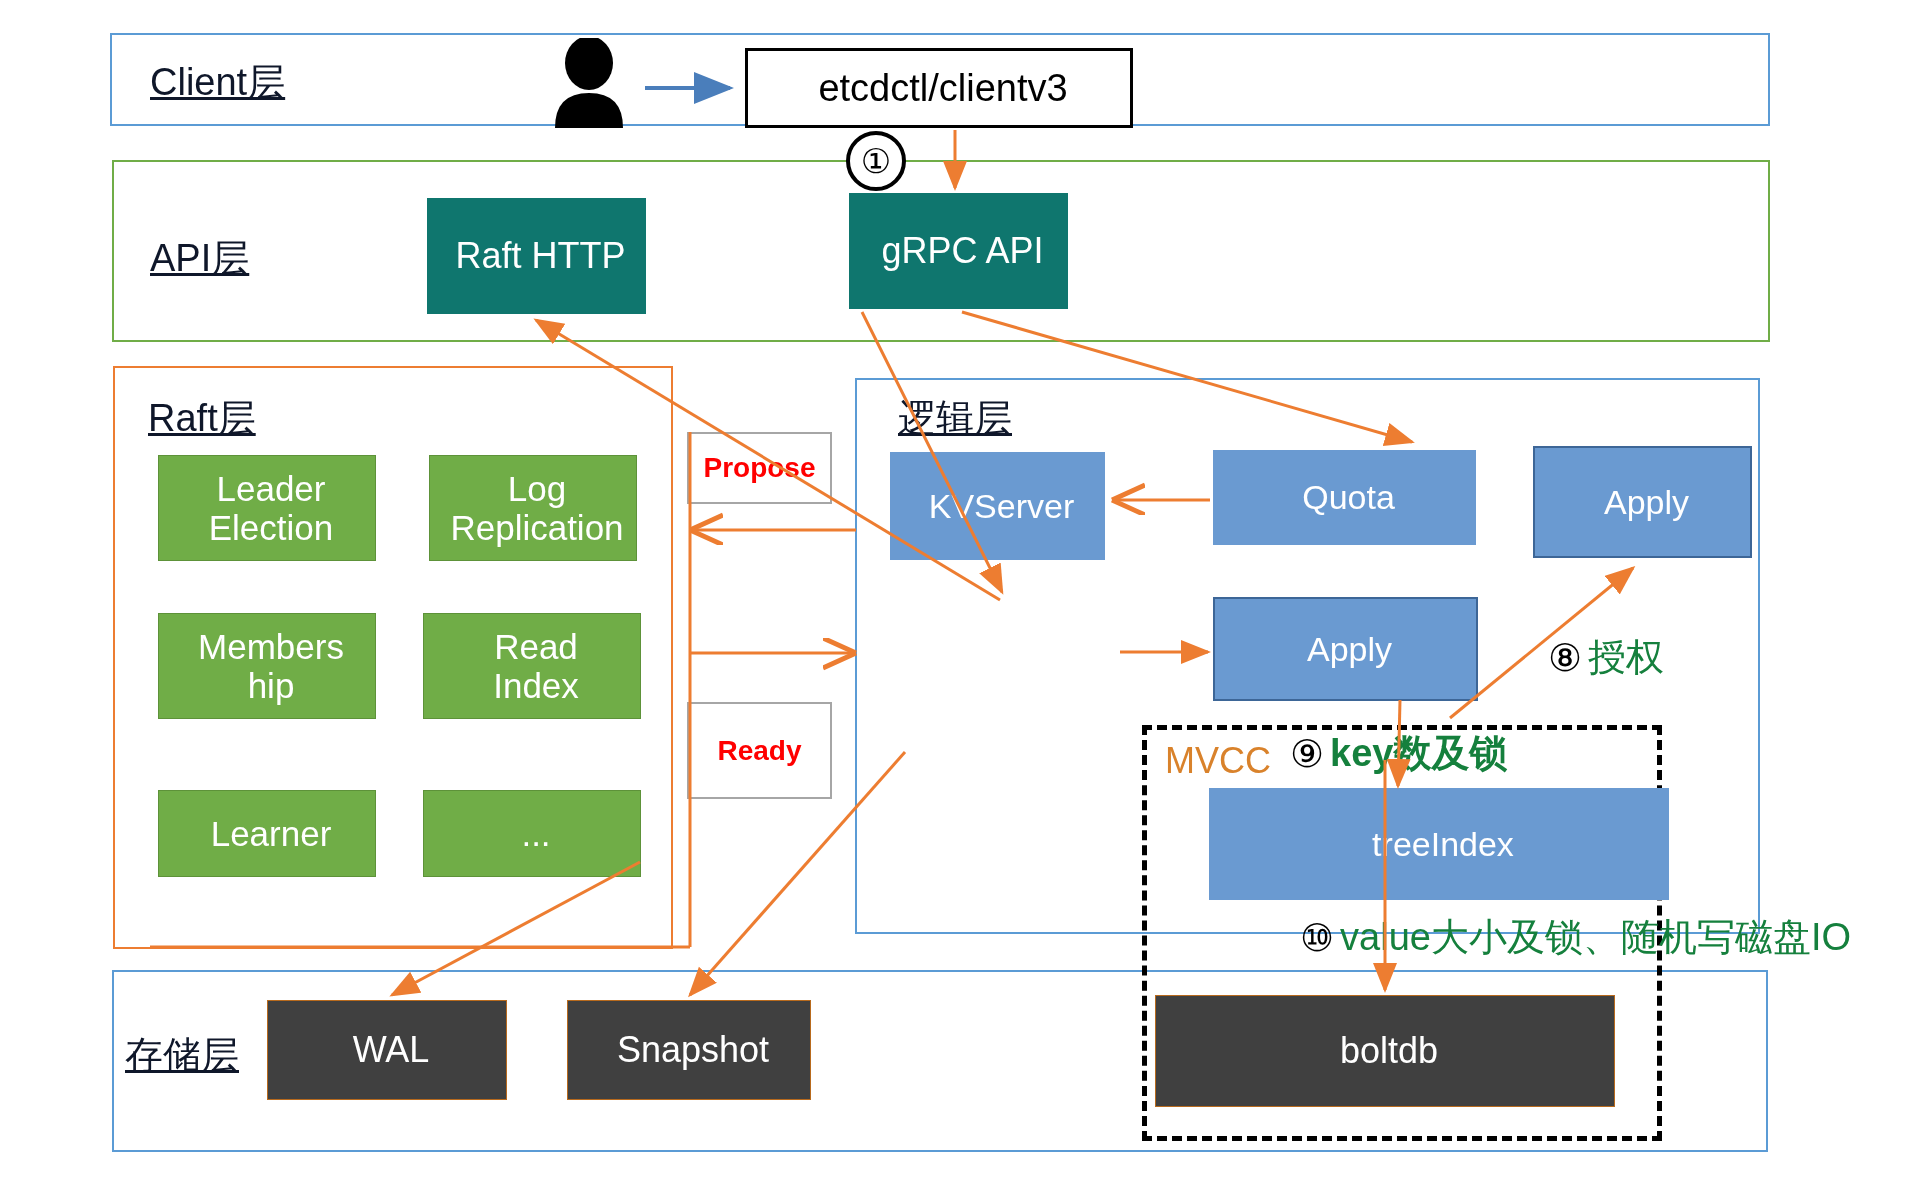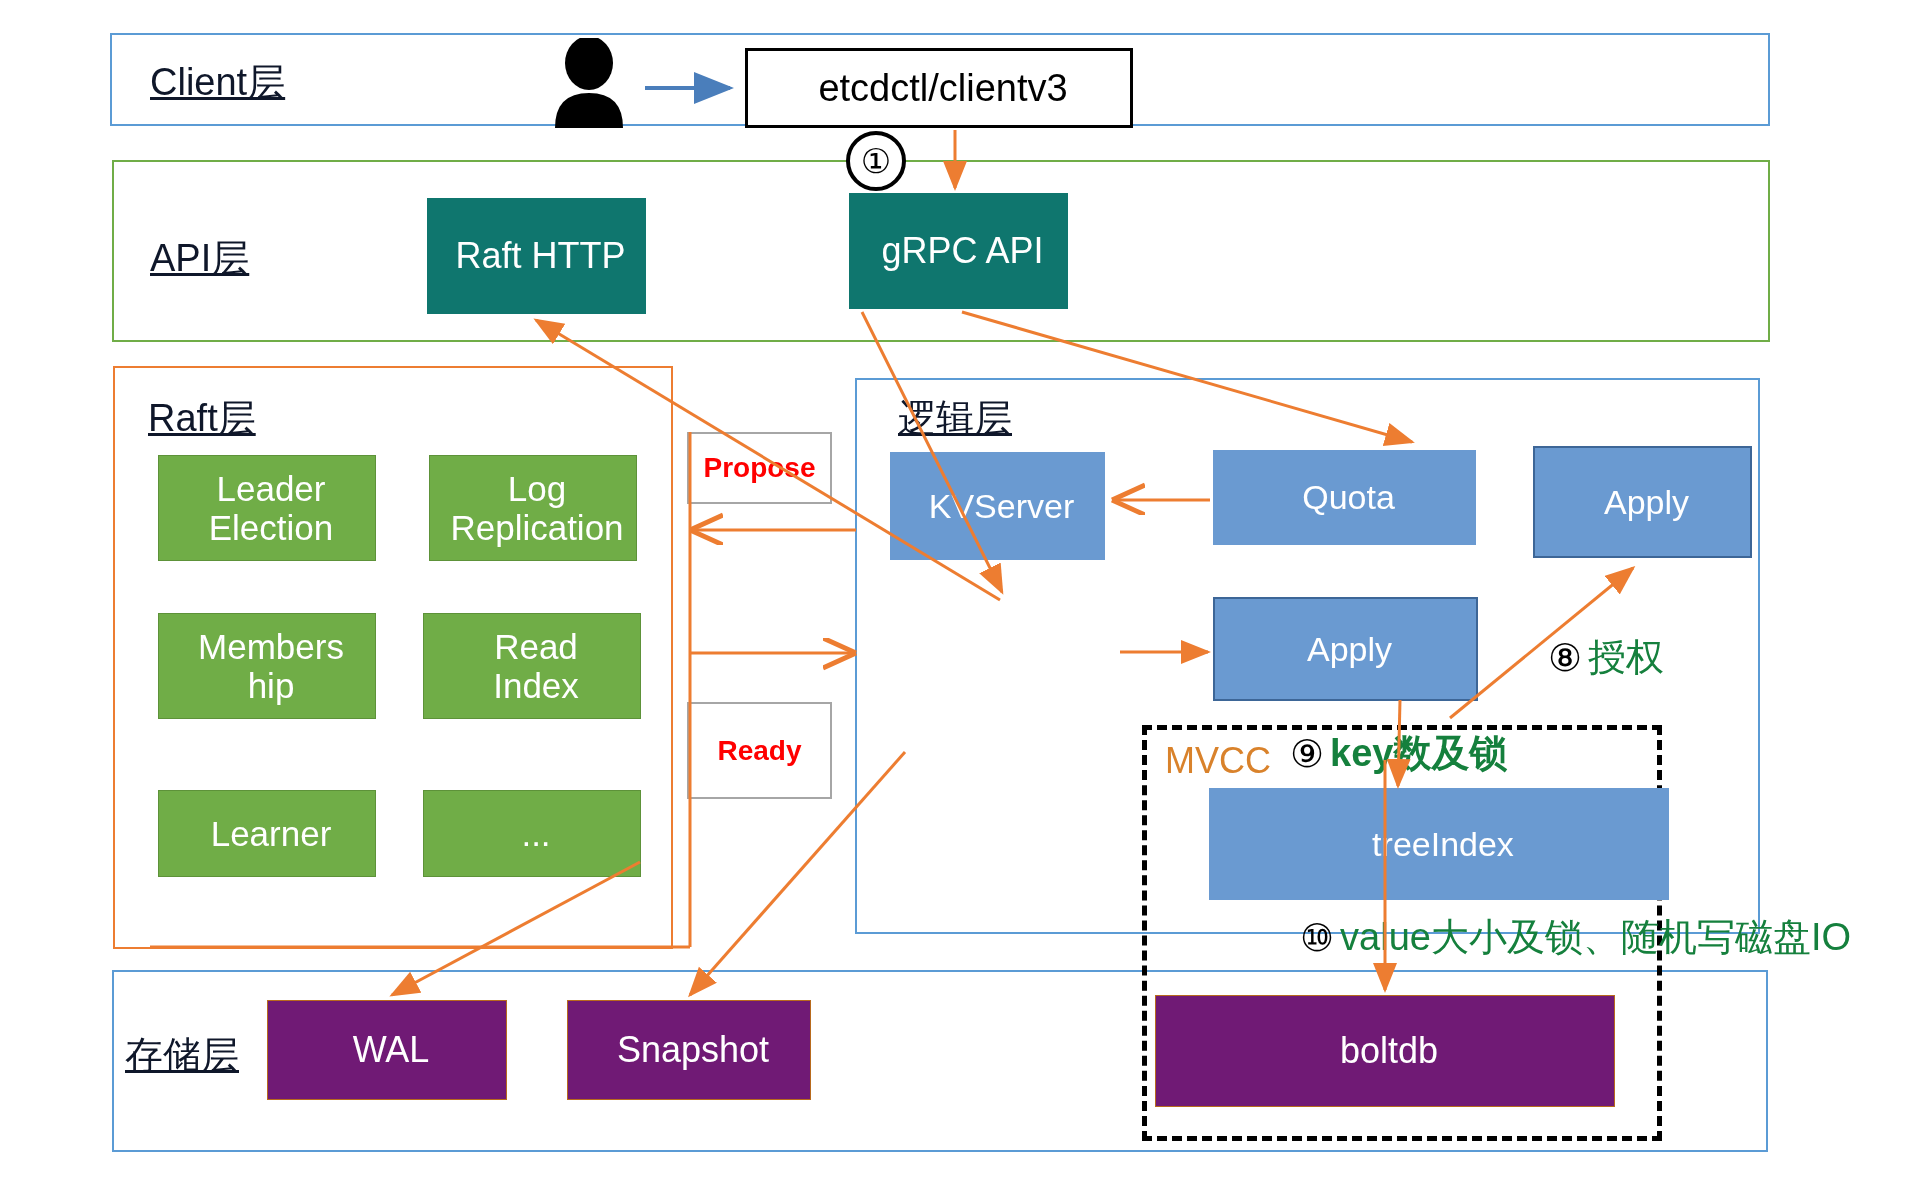--- a/index.html
+++ b/index.html
@@ -38,21 +38,21 @@
     text-align: center;
     color: #ffffff;
     line-height: 1.12;
     white-space: pre-line;
     padding-left: 8px;
   }
   .node.blue   { background: #0f766e; }
   .node.blue2  { background: #6a9ad1; }
   .node.blue2b { background: #6a9ad1; border: 2px solid #3d6697; }
   .node.green  { background: #70ad47; border: 1px solid #5d9239; }
-  .node.orange { background: #701a75; border: 1px solid #b86a1d; }
+  .node.orange { background: #404040; border: 1px solid #b86a1d; }
   .node.white  {
     background: #ffffff;
     border: 3px solid #000000;
     color: #000000;
   }
   .node.ellipse {
     background: #a7c4e4;
     border-radius: 50%;
     color: #000000;
   }

